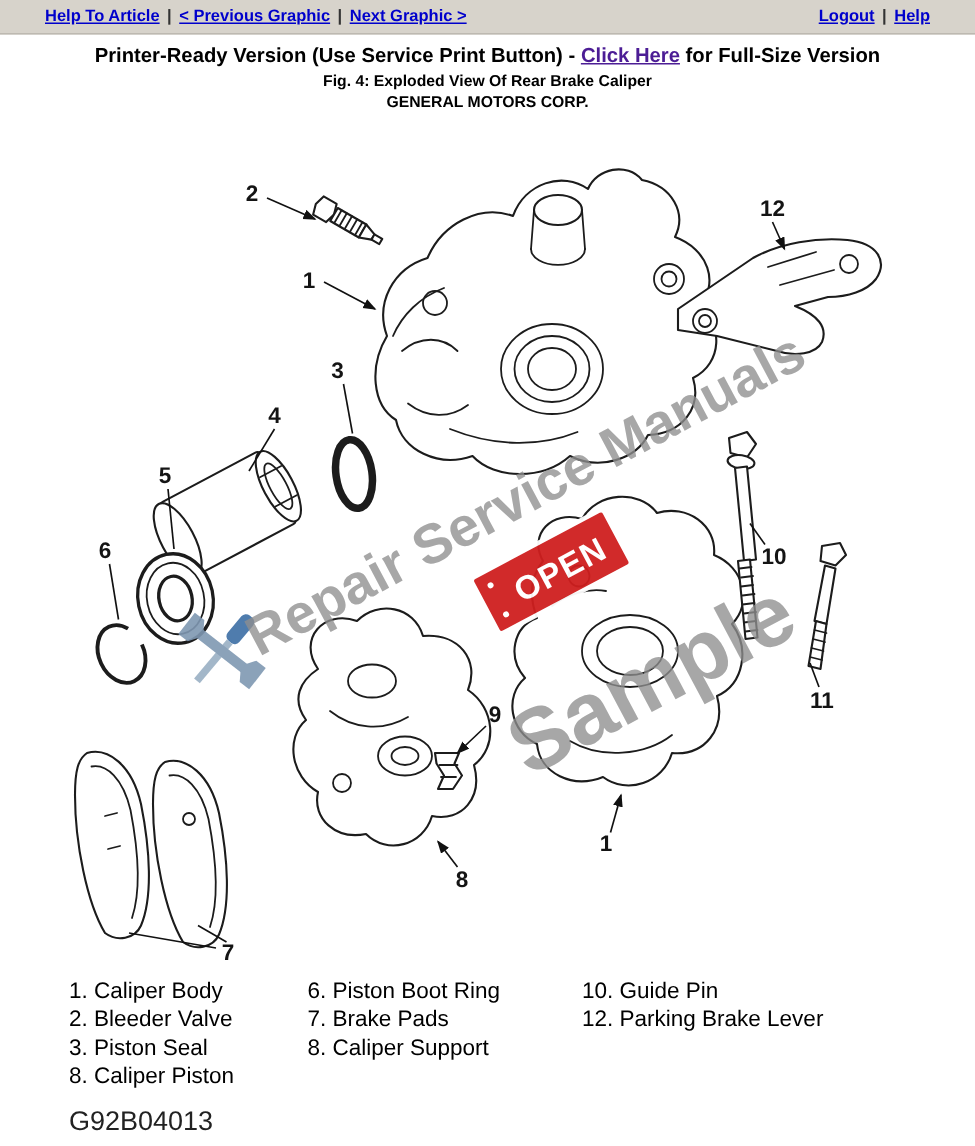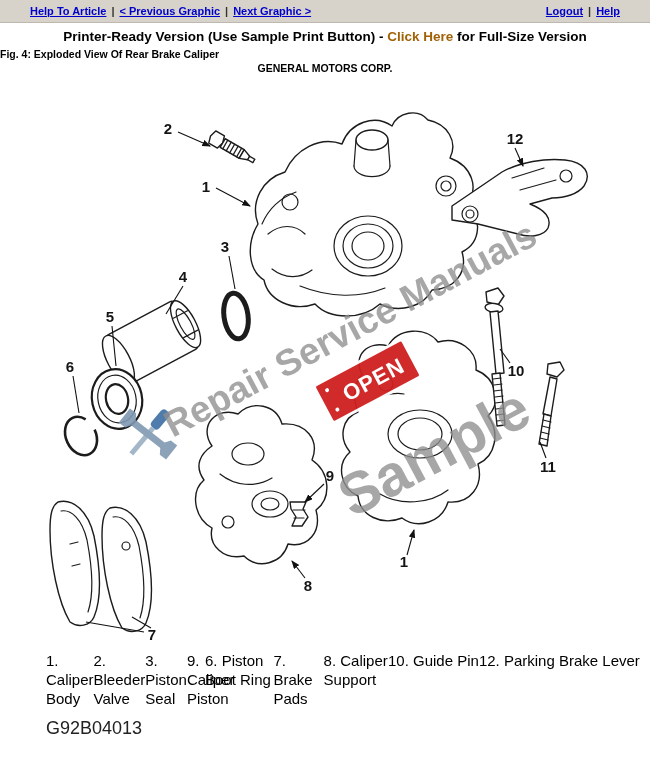--- a/index.html
+++ b/index.html
@@ -7,55 +7,55 @@
 
   
   .topbar{height:22px;background:#d7d3cb;border-bottom:1px solid #bdb9b1;
     display:flex;align-items:center;justify-content:space-between;
     padding:0 30px;font-size:11px;font-weight:bold;}
   .topbar a{color:#0000cc;text-decoration:underline;cursor:pointer;}
   .sep{color:#333;margin:0 5px;font-weight:bold;}
 
   
   .title-line{margin-top:6px;text-align:center;font-size:13.5px;font-weight:bold;}
-  .title-line a{color:#a16207;cursor:pointer;}
-  .fig-caption{margin-top:4px;font-size:10.5px;font-weight:bold;}
+  .title-line a{color:#4c1d95;text-decoration:underline;cursor:pointer;}
+  .fig-caption{margin-top:4px;text-align:center;font-size:10.5px;font-weight:bold;}
   .company{margin-top:2px;text-align:center;font-size:10.5px;font-weight:bold;}
 
   
   .diagram-wrap{position:relative;width:650px;height:575px;}
   svg{display:block;}
   .part{fill:#ffffff;stroke:#1c1c1c;stroke-width:1.4;stroke-linejoin:round;stroke-linecap:round;}
   .detail{fill:none;stroke:#1c1c1c;stroke-width:1.2;stroke-linecap:round;}
   .leader{fill:none;stroke:#111;stroke-width:1.1;}
   .callout{font-family:"Liberation Sans",sans-serif;font-size:15px;font-weight:600;fill:#141414;}
   .wm-brand{font-family:"Liberation Sans",sans-serif;font-size:37px;font-weight:600;fill:#8f8f8f;opacity:.78;}
   .wm-sample{font-family:"Liberation Sans",sans-serif;font-size:58px;font-weight:600;fill:#8f8f8f;opacity:.78;}
   .open-text{font-family:"Liberation Sans",sans-serif;font-size:22px;font-weight:bold;fill:#ffffff;letter-spacing:1px;}
 
   
   .legend{display:flex;padding-left:46px;margin-top:2px;font-size:15px;line-height:19px;}
-  .legend-col{display:flex;flex-direction:row;}
+  .legend-col{display:flex;flex-direction:column;}
   .legend-col.c1{width:159px;}
   .legend-col.c2{width:183px;}
   .part-code{padding-left:46px;margin-top:10px;font-size:18px;color:#222;}
 </style>
 </head>
 <body>
 
 <div class="topbar">
   <div>
     <a>Help To Article</a><span class="sep">|</span><a>&lt; Previous Graphic</a><span class="sep">|</span><a>Next Graphic &gt;</a>
   </div>
   <div>
     <a>Logout</a><span class="sep">|</span><a>Help</a>
   </div>
 </div>
 
-<div class="title-line"><span>Printer-Ready Version (Use Sample Print Button) - </span><a>Click Here</a><span> for Full-Size Version</span></div>
+<div class="title-line"><span>Printer-Ready Version (Use Service Print Button) - </span><a>Click Here</a><span> for Full-Size Version</span></div>
 <div class="fig-caption">Fig. 4: Exploded View Of Rear Brake Caliper</div>
 <div class="company">GENERAL MOTORS CORP.</div>
 
 <div class="diagram-wrap">
 <svg width="650" height="575" viewBox="0 0 650 575">
   <defs>
     <marker id="arr" markerWidth="9" markerHeight="8" refX="7" refY="3" orient="auto">
       <path d="M0,0 L8,3 L0,6 Z" fill="#111"></path>
     </marker>
   </defs>
@@ -230,21 +230,21 @@
 
   <text class="wm-sample" x="435" y="398" text-anchor="middle" transform="rotate(-28 435 380)">Sample</text>
 </svg>
 </div>
 
 <div class="legend">
   <div class="legend-col c1">
     <div>1. Caliper Body</div>
     <div>2. Bleeder Valve</div>
     <div>3. Piston Seal</div>
-    <div>9. Caliper Piston</div>
+    <div>8. Caliper Piston</div>
   </div>
   <div class="legend-col c2">
     <div>6. Piston Boot Ring</div>
     <div>7. Brake Pads</div>
     <div>8. Caliper Support</div>
   </div>
   <div class="legend-col c3">
     <div>10. Guide Pin</div>
     <div>12. Parking Brake Lever</div>
   </div>

